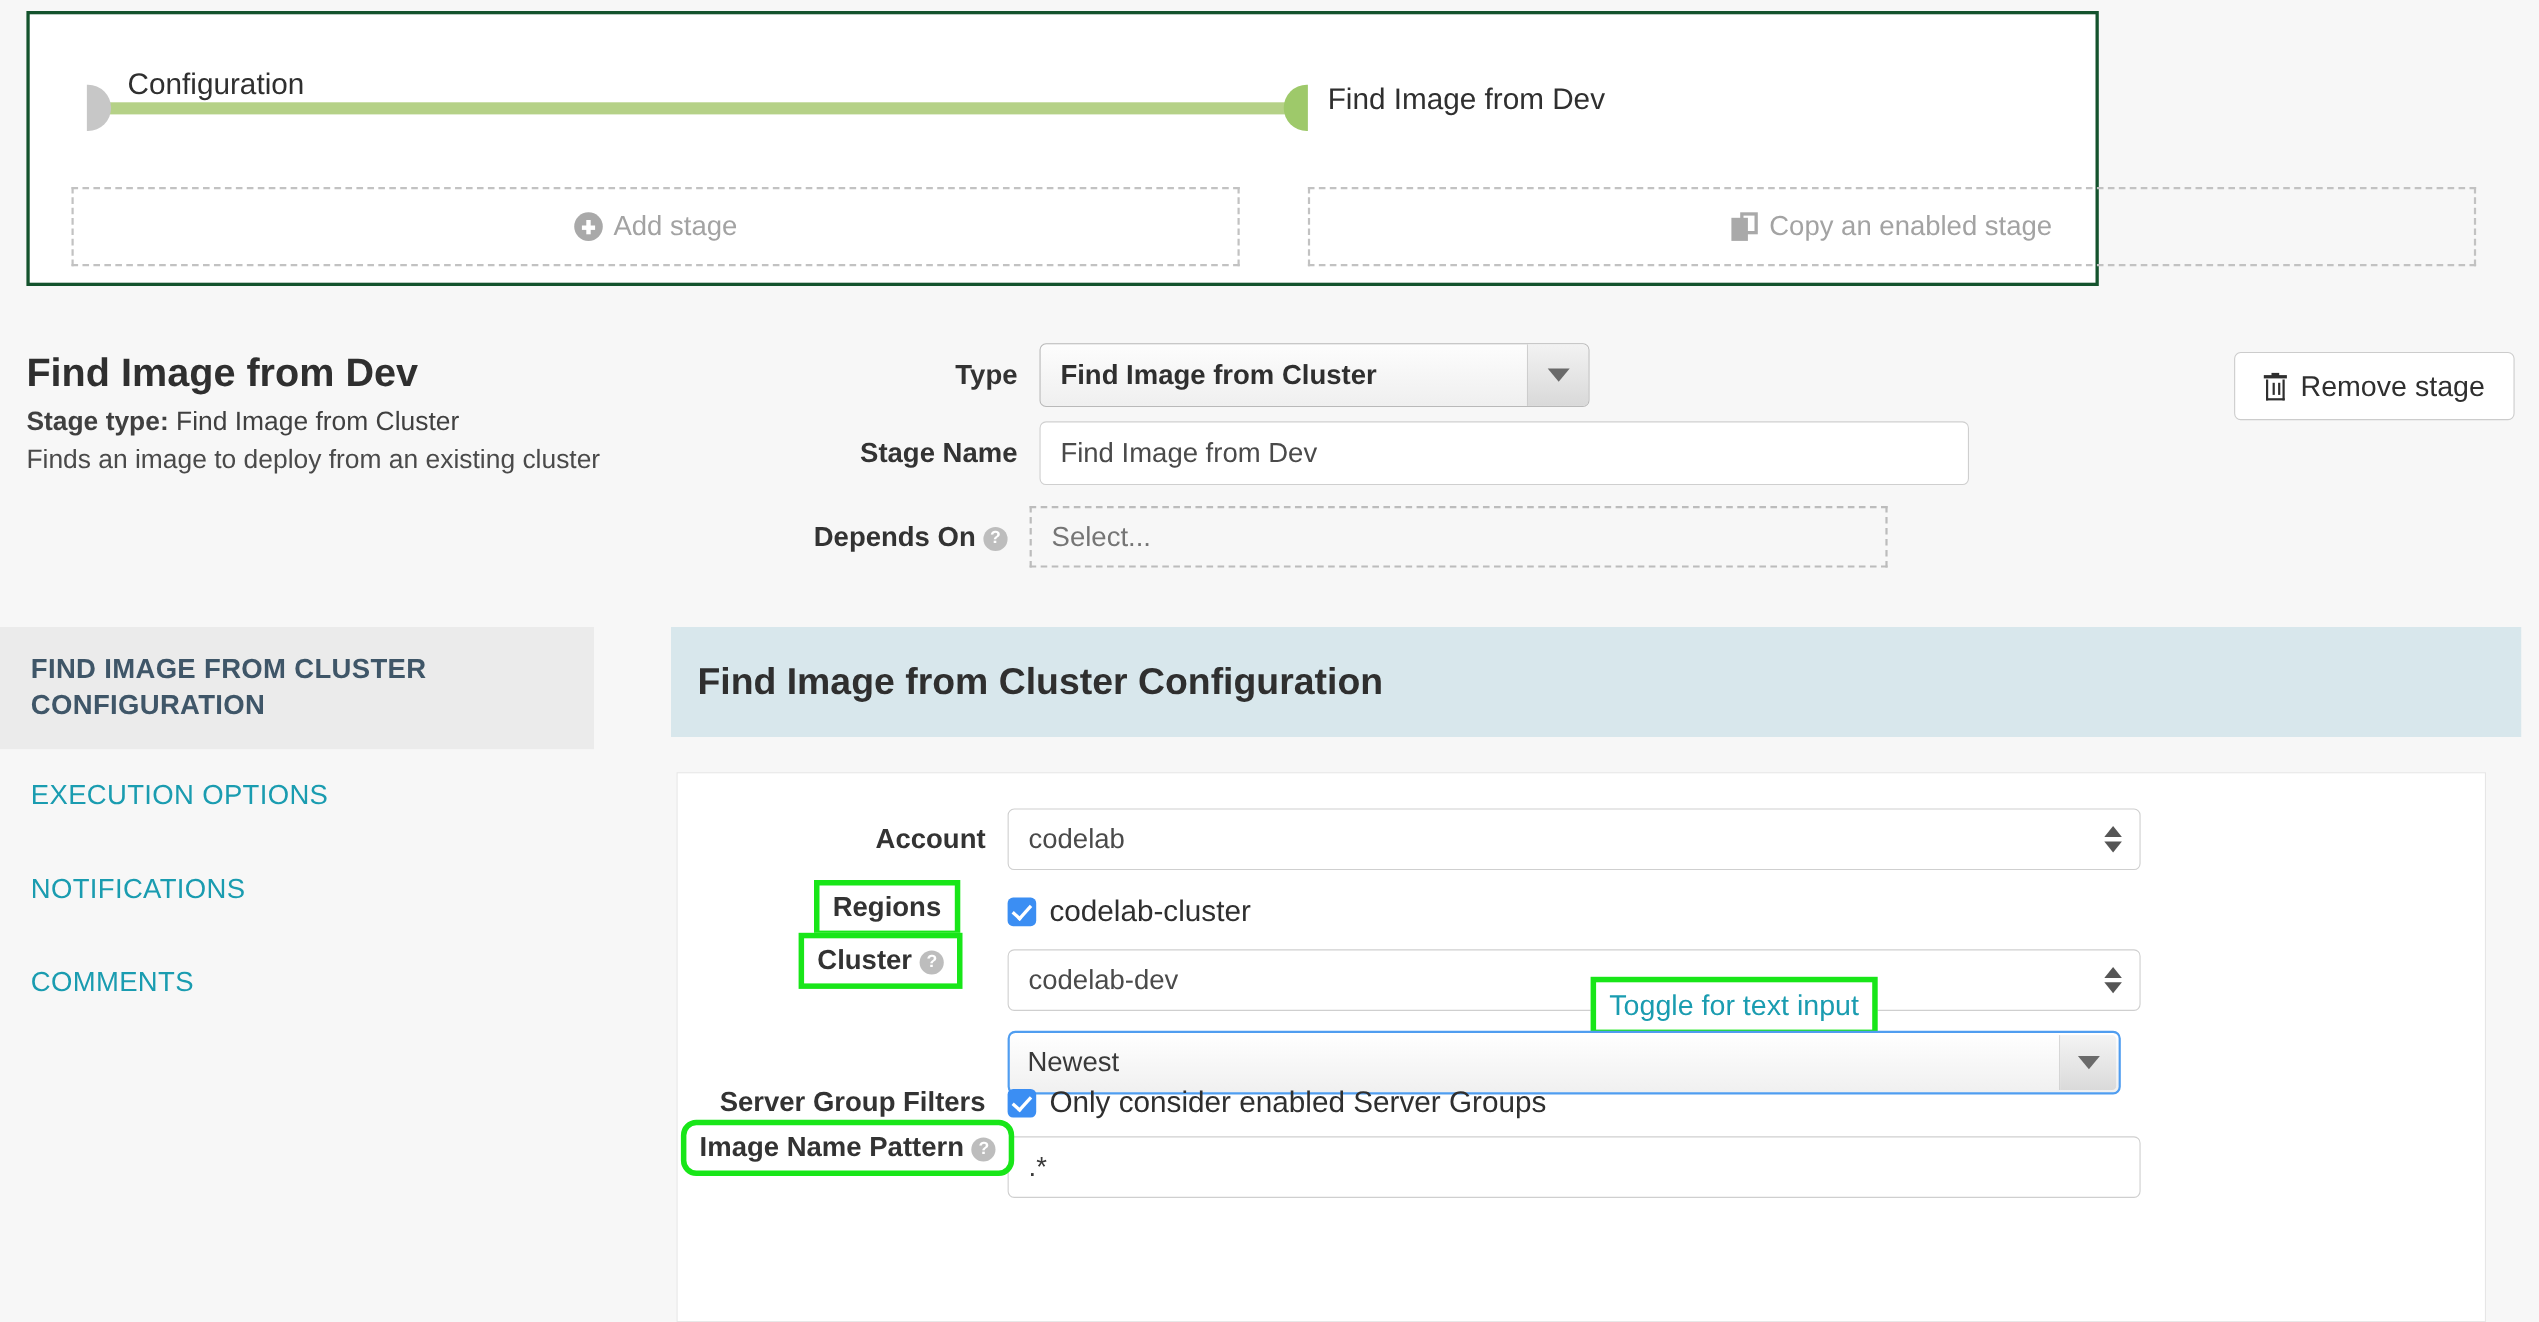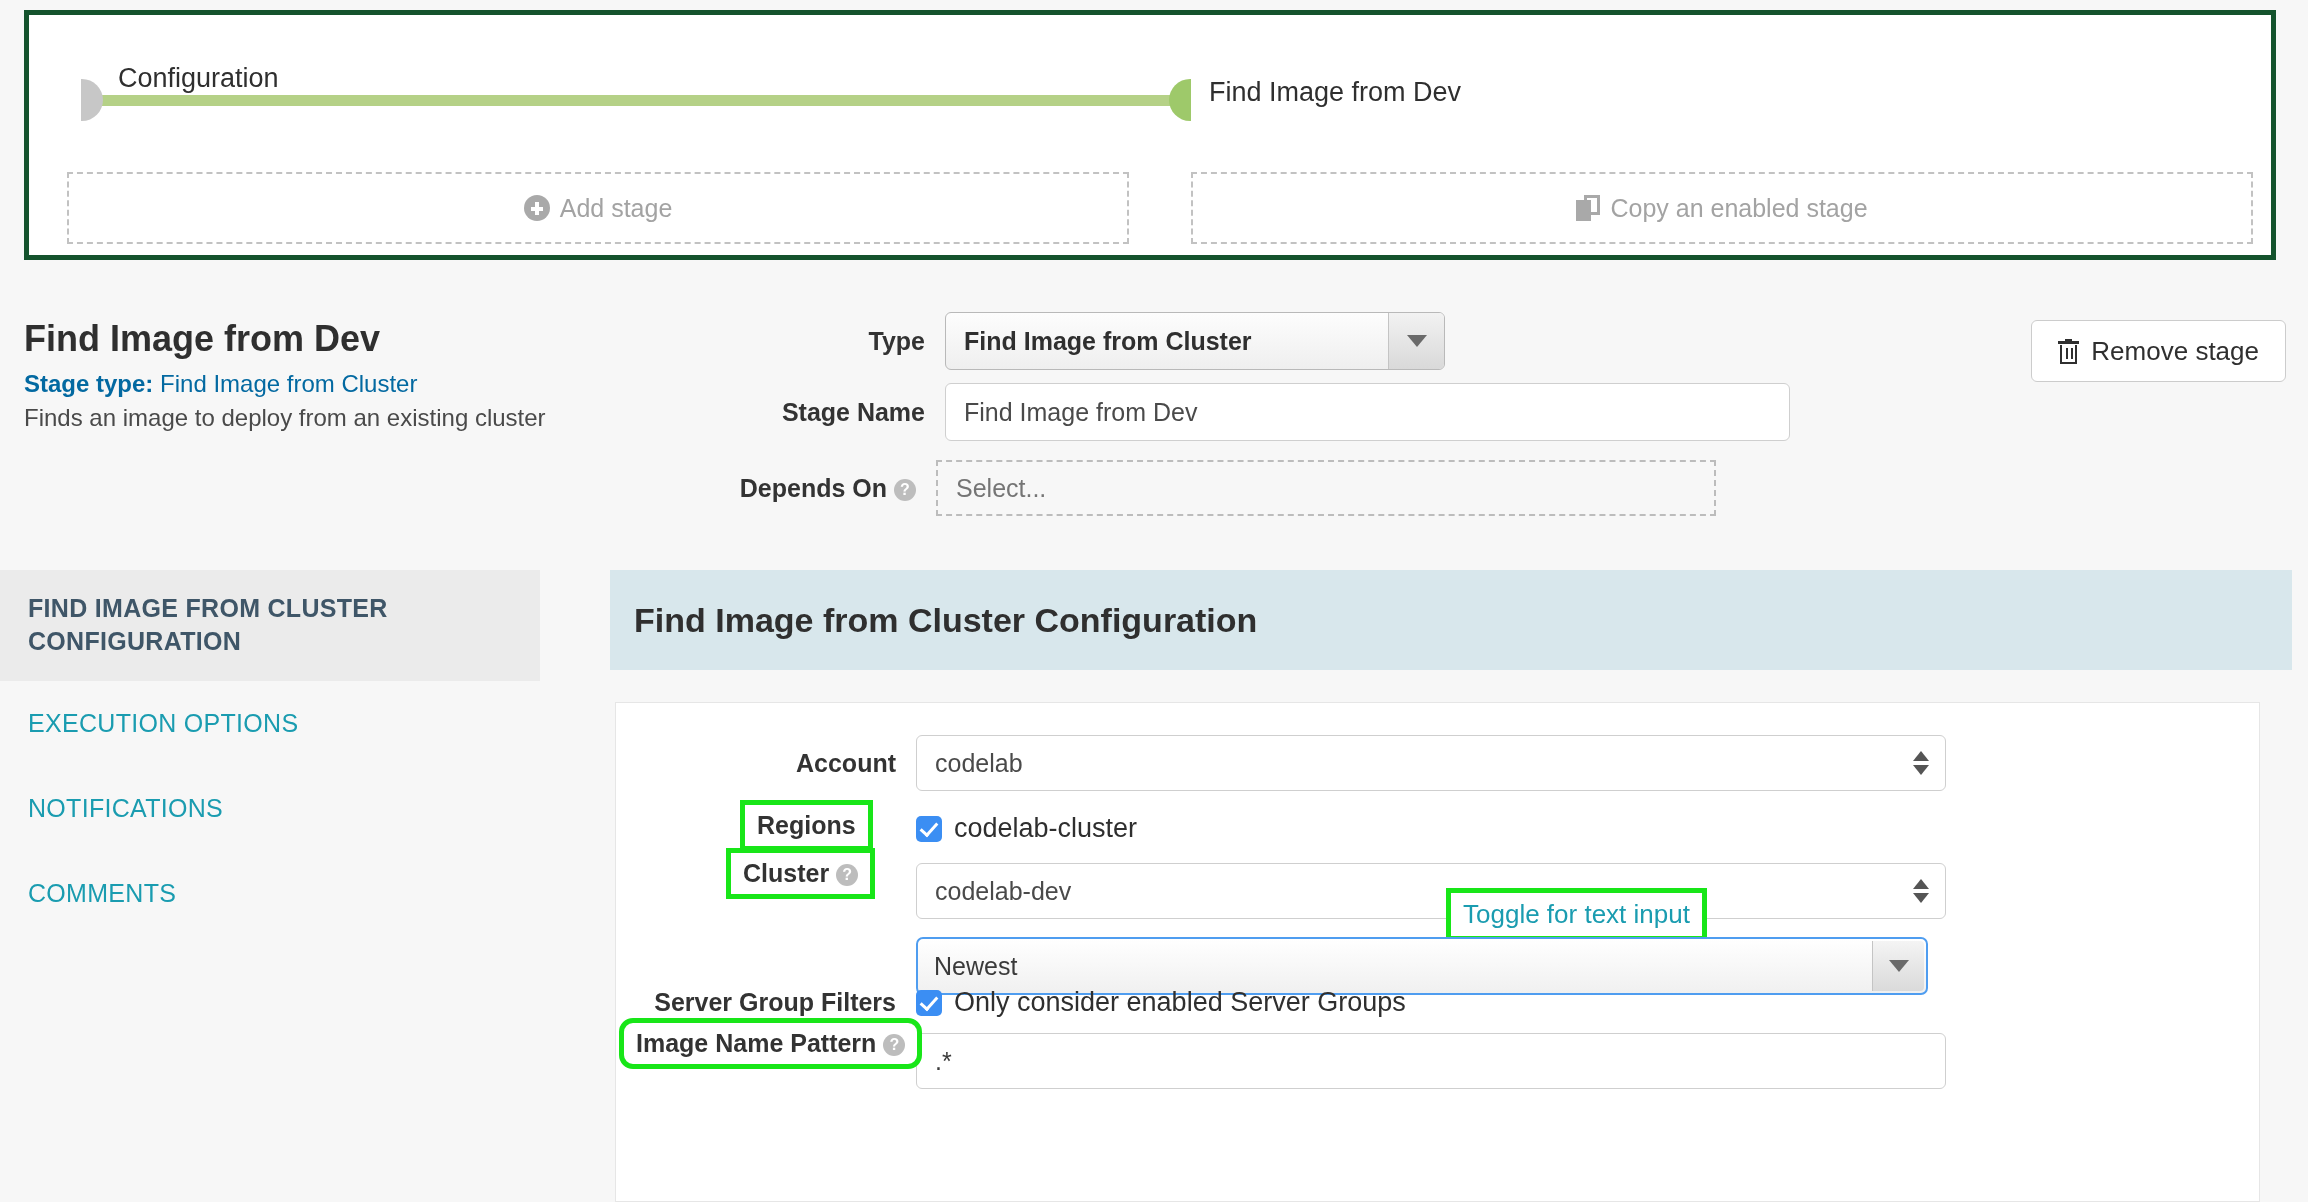--- a/index.html
+++ b/index.html
@@ -8,23 +8,23 @@
     width: 2308px; height: 1202px;
     background: #f7f7f7;
     font-family: "Liberation Sans", sans-serif;
     overflow: hidden;
   }
 
   
   .pipeline-card {
     position: absolute;
     left: 24px; top: 10px;
-    width: 2252px; height: 250px;
+    width: 1884px; height: 250px;
     background: #ffffff;
-    border: 5px solid #14532d;
+    border: 3px solid #14532d;
   }
 
   .stage-graph {
     position: absolute;
     left: 0; top: 0; right: 0; height: 140px;
   }
 
   .stage-line {
     position: absolute;
     left: 62px; top: 80px;
@@ -104,21 +104,21 @@
     position: absolute;
     left: 0; top: 270px; width: 2308px; height: 290px;
     background: #f7f7f7;
   }
   .stage-title {
     position: absolute; left: 24px; top: 48px;
     font-size: 36px; font-weight: bold; color: #2f2f2f;
   }
   .stage-subline {
     position: absolute; left: 24px; top: 100px;
-    font-size: 24px; color: #0369a1;
+    font-size: 24px; color: #404040;
   }
   .stage-subline b { font-weight: bold; }
   .stage-desc {
     position: absolute; left: 24px; top: 134px;
     font-size: 24px; color: #4a4a4a;
   }
 
   .hdr-row { position: absolute; display: flex; align-items: center; }
   .hdr-label {
     width: 330px; text-align: right;

